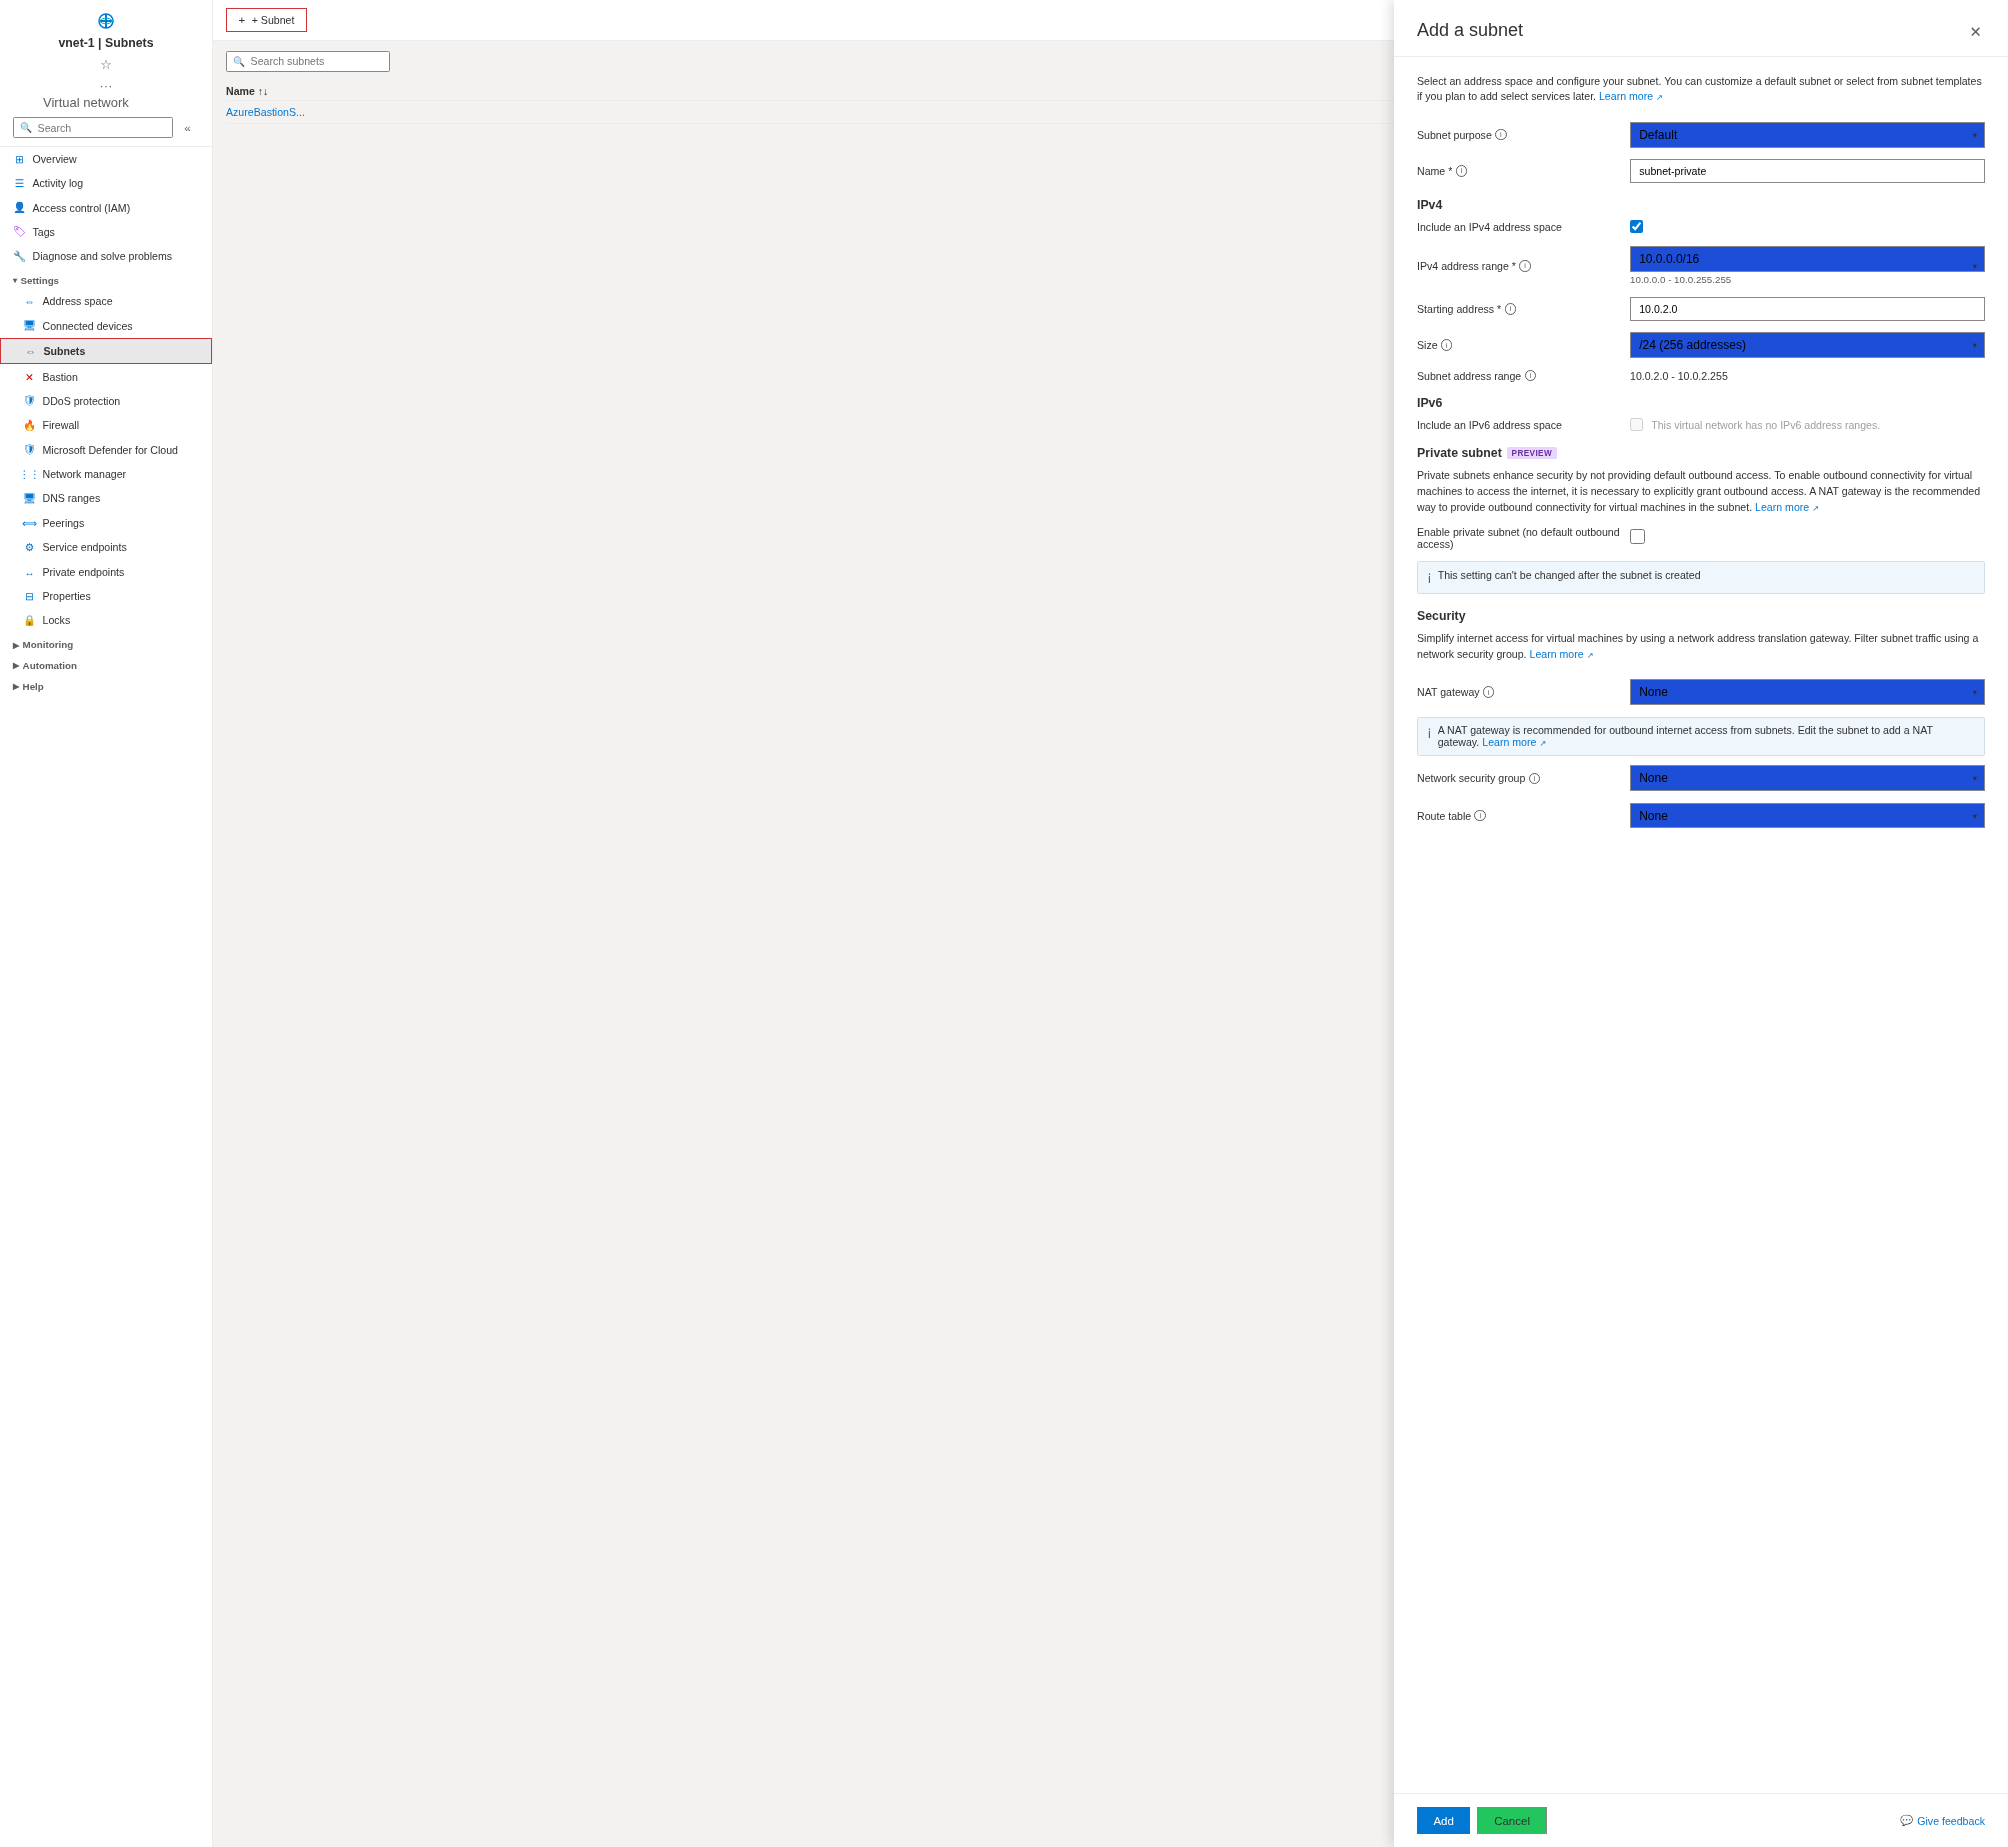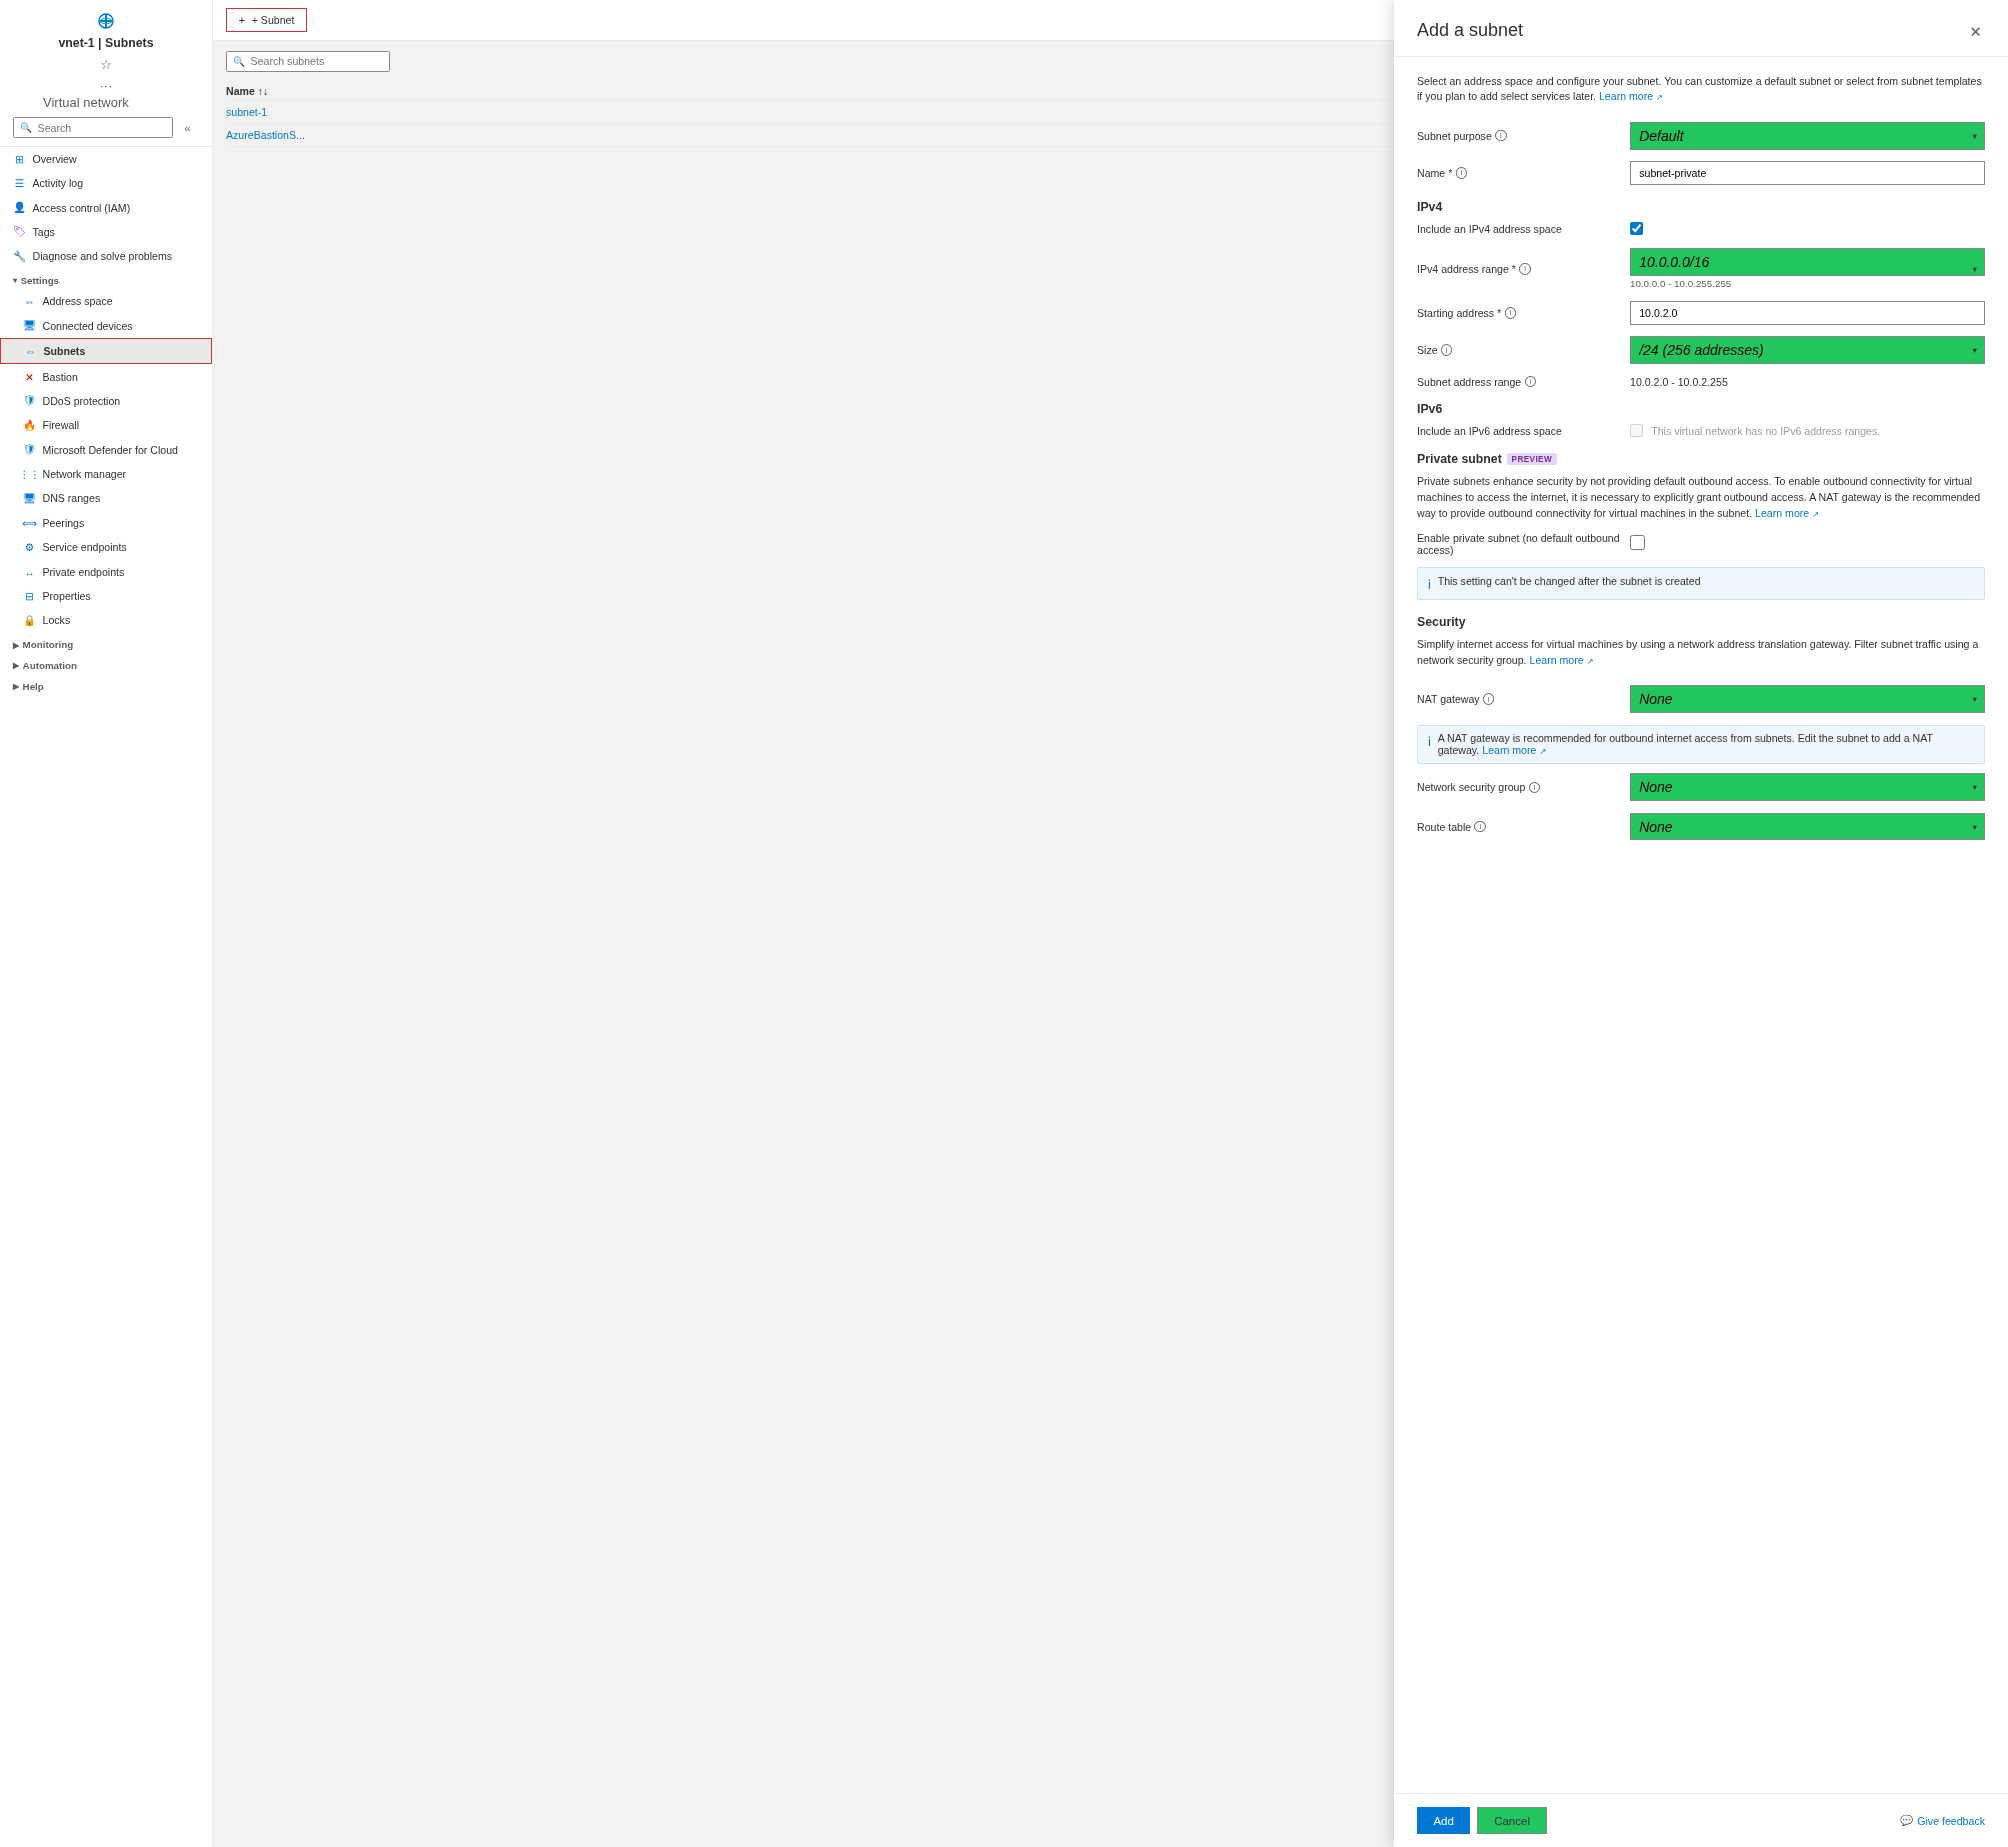--- a/index.html
+++ b/index.html
@@ -62,21 +62,21 @@
 
     .panel-footer { padding: 13px 23px; border-top: 0.8px solid #edebe9; display: flex; align-items: center; justify-content: space-between; background: #fff; margin-top: 24px; }
     .footer-left { display: flex; gap: 6.5px; }
     .btn-primary { background: #0078d4; color: #fff; border: none; padding: 6.5px 16.4px; font-size: 11.5px; cursor: pointer; }
     .btn-secondary { background: #22c55e; color: #323130; border: 0.8px solid #8a8886; padding: 6.5px 16.4px; font-size: 11.5px; cursor: pointer; }
     .feedback-link { color: #0078d4; text-decoration: none; font-size: 10.6px; display: flex; align-items: center; gap: 3.3px; cursor: pointer; }
 
     .info-circle { display: inline-flex; align-items: center; justify-content: center; width: 11.5px; height: 11.5px; border-radius: 50%; border: 1.2px solid #605e5c; font-size: 7.4px; color: #605e5c; cursor: help; flex-shrink: 0; }
 
     .select-wrapper { position: relative; }
-    .select-wrapper select { width: 100%; border: 0.8px solid #8a8886; padding: 4.9px 8.2px; font-size: 14px; background: #22c55e; cursor: pointer; appearance: none; -webkit-appearance: none; outline: none; font-style: italic; }
+    .select-wrapper select { width: 100%; border: 0.8px solid #8a8886; padding: 4.9px 8.2px; font-size: 12px; background: #1d4ed8; cursor: pointer; appearance: none; -webkit-appearance: none; outline: none; }
     .select-arrow { position: absolute; right: 8.2px; top: 50%; transform: translateY(-50%); pointer-events: none; font-size: 8.2px; color: #323130; }
 
     .subnet-highlight { border: 1.6px solid #d13438; }
     .nav-highlight { border: 1.6px solid #d13438; }
   </style>
 </head>
 <body>
 
 <div class="sidebar">
   <div class="sidebar-header">
@@ -208,23 +208,20 @@
   </div>
   <div class="main-body">
     <div class="search-subnets">
       <span style="color:#605e5c;font-size:9.8px;">🔍</span>
       <input type="text" style="border: none; outline: none; font-size: 10.6px; width: 123px;" placeholder="Search subnets">
     </div>
     <div class="table-header">
       <span class="col-name" style="cursor:pointer;">Name ↑↓</span>
     </div>
     <div class="table-row">
-      <span class="subnet-link col-name">subnet-1</span>
-    </div>
-    <div class="table-row">
       <span class="subnet-link col-name">AzureBastionS...</span>
     </div>
   </div>
 </div>
 
 <div class="panel-overlay">
   <div class="panel-header">
     <h1 class="panel-title">Add a subnet</h1>
     <button class="panel-close">✕</button>
   </div>

